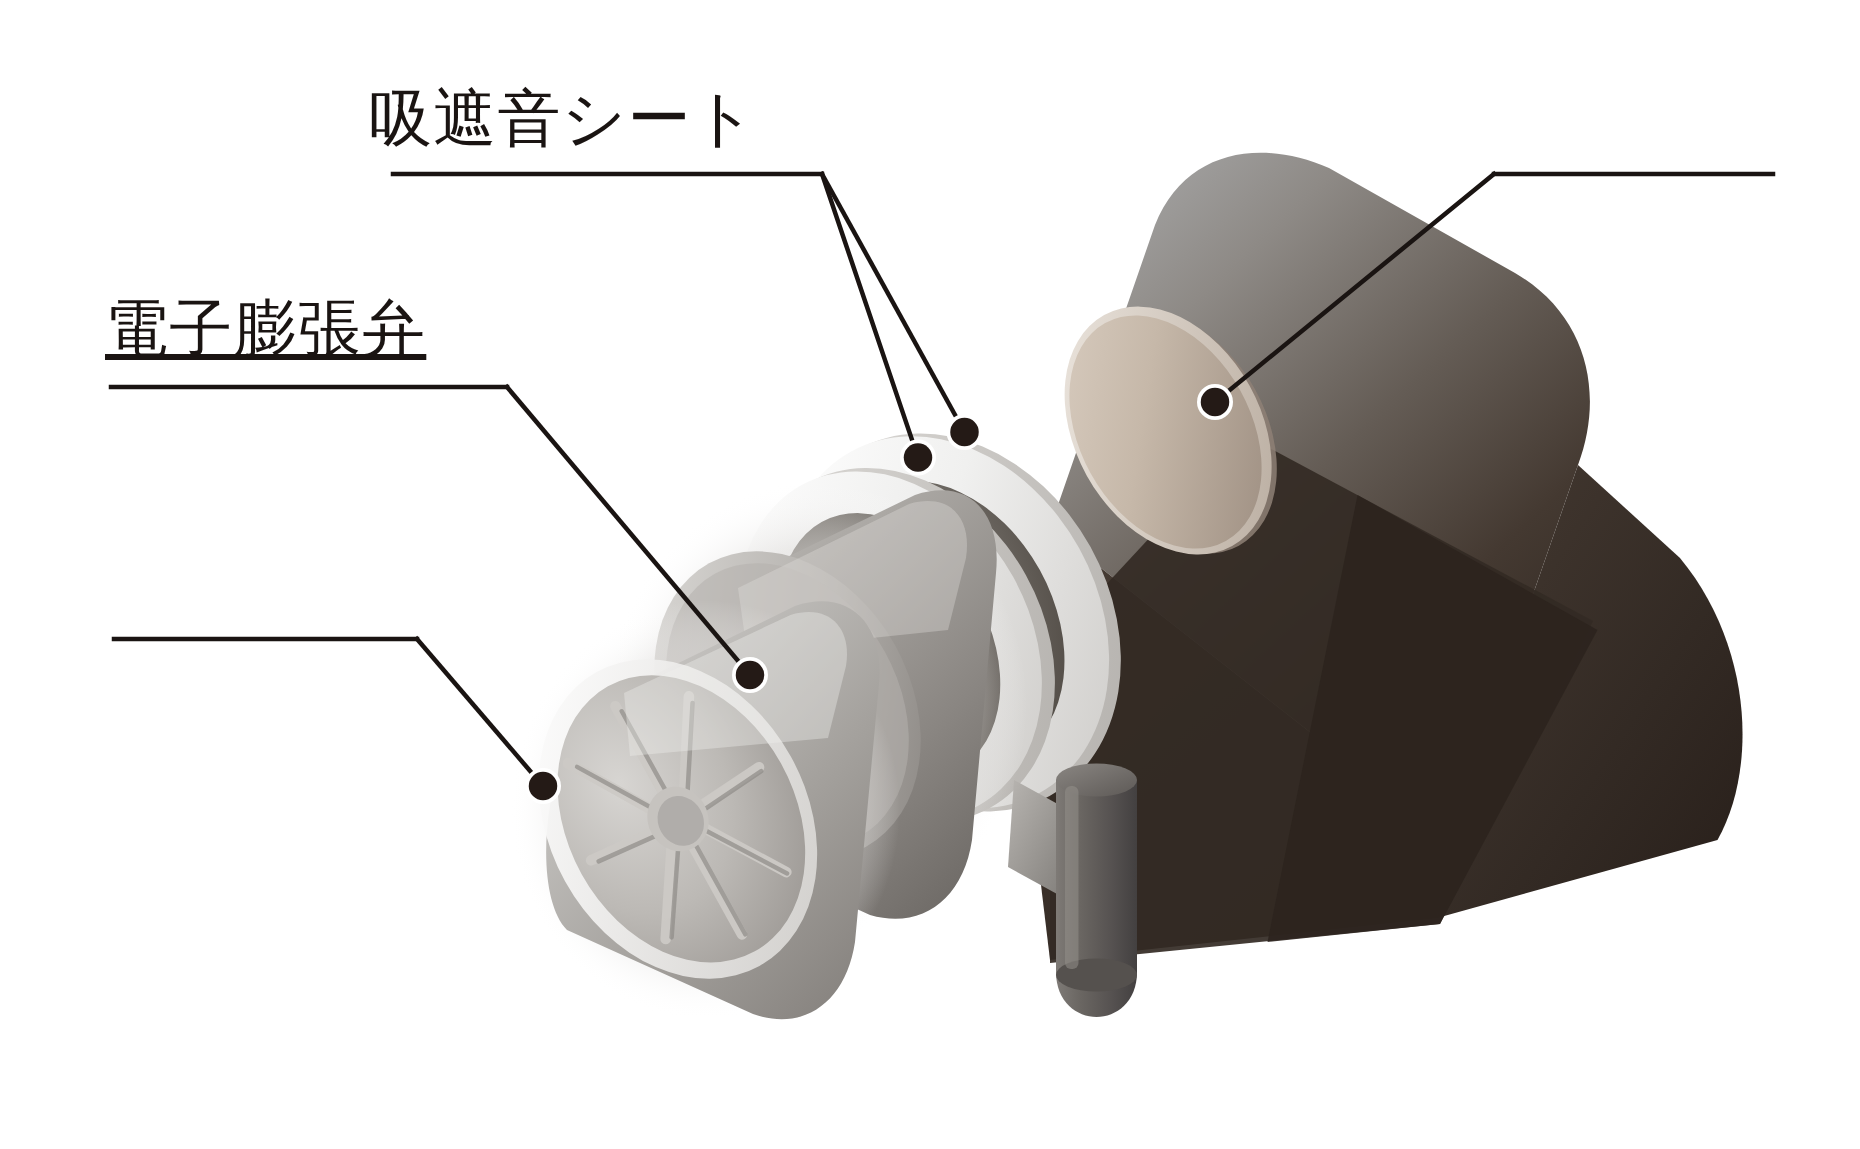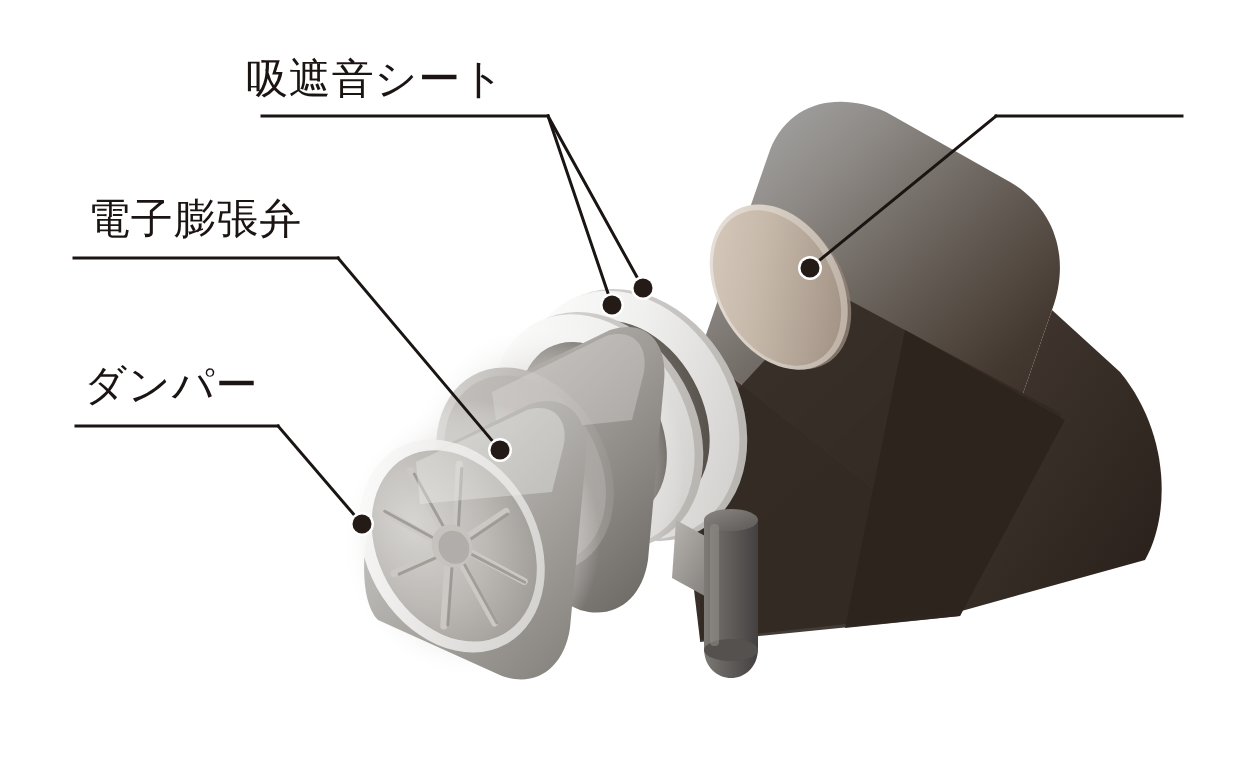--- a/index.html
+++ b/index.html
@@ -33,21 +33,21 @@
     font-size: 42px;
     font-weight: 400;
     color: #1a1412;
     letter-spacing: 0.02em;
     white-space: nowrap;
     line-height: 1.0;
     -webkit-font-smoothing: antialiased;
   }
   #label-shaon   { left: 246px; top: 58px; }
   #label-seiryu  { left: 1000px; top: 58px; }
-  #label-benben  { left: 88px; top: 198px; }
+  #label-benben  { left: 70px; top: 198px; text-decoration: underline; }
   #label-damper  { left: 84px; top: 364px; }
 </style>
 </head>
 <body>
 
 <div id="stage">
 
   <svg id="diagram" viewBox="0 0 1240 766">
     <defs>
 
@@ -344,15 +344,14 @@
       <circle cx="362" cy="524" r="12" fill="#ffffff"></circle>
       <circle cx="362" cy="524" r="9.5" fill="#241a16"></circle>
     </g>
   </svg>
 
   <div class="callout-label" id="label-shaon">吸遮音シート</div>
 
 
   <div class="callout-label" id="label-benben">電子膨張弁</div>
 
-  <div class="callout-label" id="label-damper">ダンパー</div>
 
 </div>
 
 </body></html>

